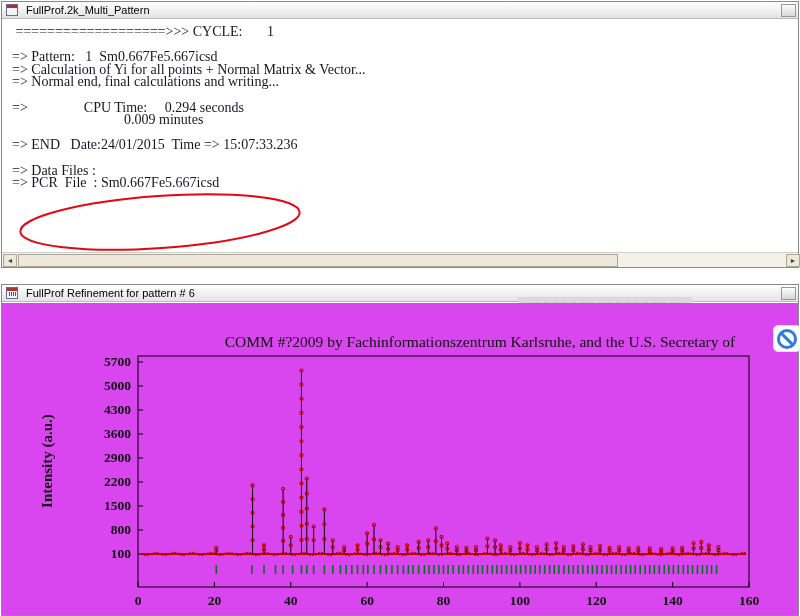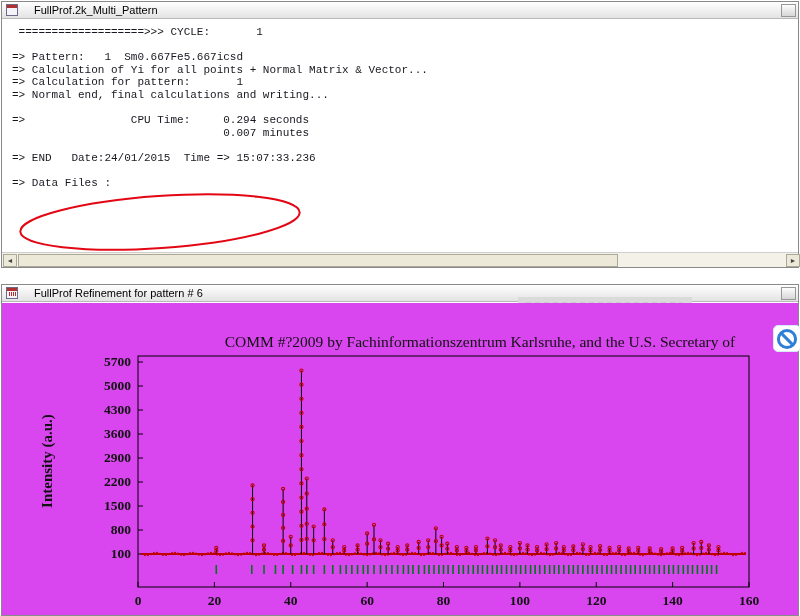--- a/index.html
+++ b/index.html
@@ -1,33 +1,33 @@
 <!DOCTYPE html>
 <html><head>
 <meta charset="utf-8">
 <style>
   *{margin:0;padding:0;box-sizing:border-box}
   html,body{width:800px;height:616px;overflow:hidden}
   body{position:relative;background:#fff;font-family:"Liberation Sans",sans-serif}
 
   .window{position:absolute;background:#fff;border:1px solid #898989}
   .titlebar{position:relative;height:17px;background:linear-gradient(#ffffff,#e3e3e3);
-    border-bottom:1px solid #b9b9b9;display:flex;align-items:center;padding:0 4px;gap:16px}
+    border-bottom:1px solid #b9b9b9;display:flex;align-items:center;padding:0 4px;gap:8px}
   .titlebar .title{font-size:11px;color:#000;white-space:nowrap}
   .win-icon{width:12px;height:12px;flex:0 0 auto;border:1px solid #6a6a8a;background:#f4f4f8;position:relative}
   .win-icon::before{content:"";position:absolute;left:0;top:0;right:0;height:3px;background:#b03030}
   .win-icon.plot::after{content:"";position:absolute;left:2px;bottom:2px;width:7px;height:4px;
     background:linear-gradient(90deg,#b03030 1px,transparent 1px) 0 0/2px 100%}
   .ctrl-btn{position:absolute;right:2px;top:2px;width:15px;height:13px;
     background:linear-gradient(#fdfdfd,#d6d6d6);border:1px solid #979797}
 
   
   .console{position:absolute;top:18px;left:0;right:0;bottom:15px;background:#fff;
     overflow:hidden;padding:6px 0 0 10px}
-  .console-line{font-family:Liberation Mono, monospace;font-size:11px;
+  .console-line{font-family:Liberation Serif, serif;font-size:14px;
     line-height:12.6px;white-space:pre;color:#17171f}
   .annotation-svg{position:absolute;left:8px;top:190px;pointer-events:none}
 
   .hscroll{position:absolute;left:0;right:0;bottom:0;height:15px;background:#f4f2e8;border-top:1px solid #cfcfcf}
   .scroll-btn{position:absolute;top:1px;width:14px;height:13px;background:#ece9d8;border:1px solid #aca899;
     color:#444;font-size:7px;line-height:11px;text-align:center;user-select:none}
   .scroll-btn.left{left:1px}.scroll-btn.right{left:784px}
   .scroll-thumb{position:absolute;left:16px;top:1px;width:600px;height:13px;background:#ece9d8;border:1px solid #aca899}
 
   
@@ -51,29 +51,29 @@
     <span class="win-icon"></span>
     <span class="title">FullProf.2k_Multi_Pattern</span>
     <span class="ctrl-btn"></span>
   </div>
 
   <div class="console">
       <div class="console-line"> ===================&gt;&gt;&gt; CYCLE:       1</div>
       <div class="console-line"> </div>
       <div class="console-line">=&gt; Pattern:   1  Sm0.667Fe5.667icsd</div>
       <div class="console-line">=&gt; Calculation of Yi for all points + Normal Matrix &amp; Vector...</div>
-      <div class="console-line">=&gt; Calculation for pattern:       1</div>
       <div class="console-line">=&gt; Normal end, final calculations and writing...</div>
       <div class="console-line"> </div>
       <div class="console-line">=&gt;                CPU Time:     0.294 seconds</div>
-      <div class="console-line">                                0.007 minutes</div>
+      <div class="console-line">                                0.009 minutes</div>
       <div class="console-line"> </div>
       <div class="console-line">=&gt; END   Date:24/01/2015  Time =&gt; 15:07:33.236</div>
       <div class="console-line"> </div>
       <div class="console-line">=&gt; Data Files :</div>
+      <div class="console-line">=&gt; PCR  File  : Sm0.667Fe5.667icsd</div>
     </div>
 
   <svg class="annotation-svg" width="300" height="62" viewBox="0 0 300 62">
     <ellipse cx="150" cy="30" rx="140" ry="26" transform="rotate(-4 150 30)" fill="none" stroke-width="2" stroke="#e30613"></ellipse>
   </svg>
 
   <div class="hscroll">
     <span class="scroll-btn left">◄</span>
     <span class="scroll-thumb"></span>
     <span class="scroll-btn right">►</span>

